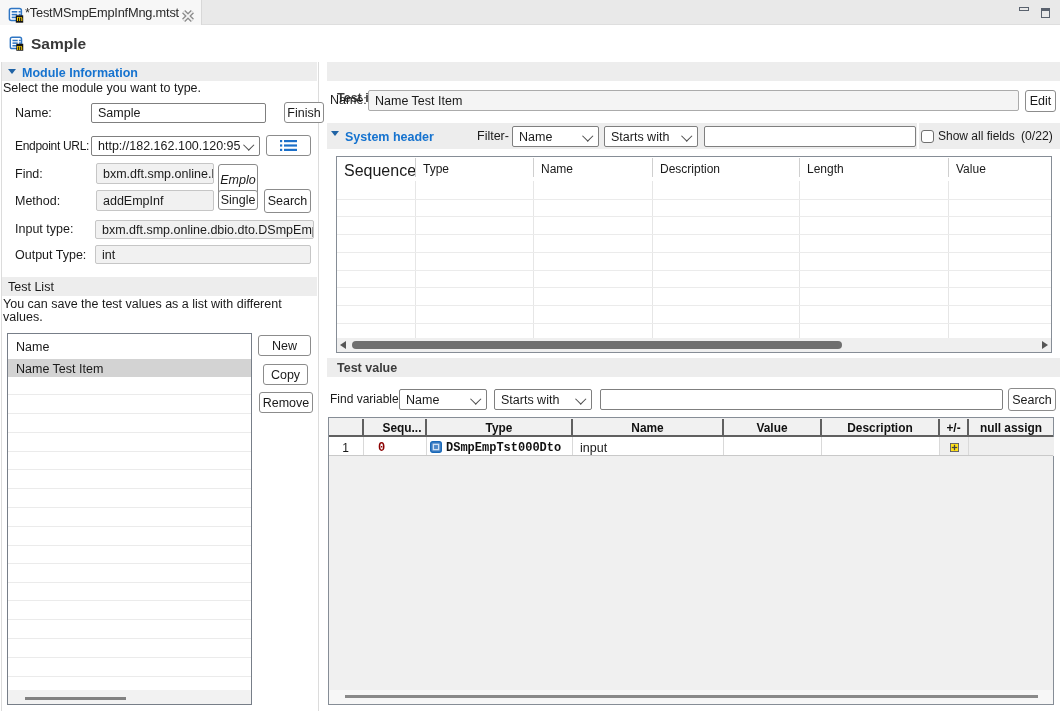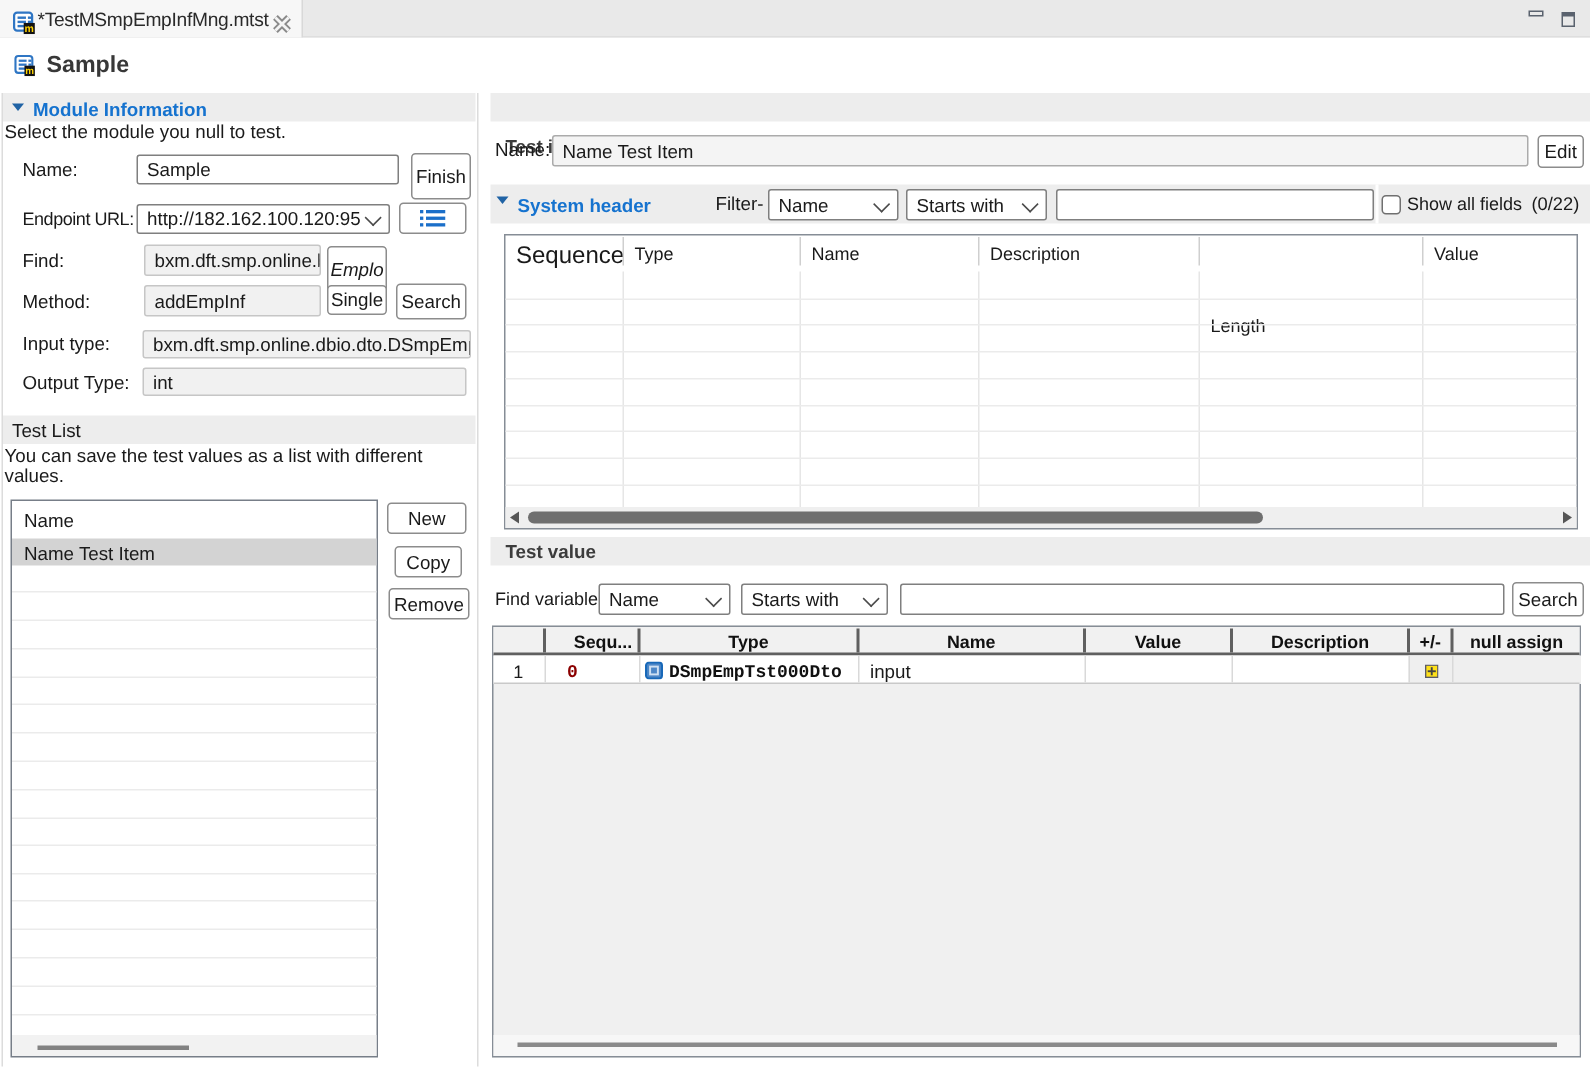--- a/index.html
+++ b/index.html
@@ -64,25 +64,25 @@
     <text x="11.5" y="14.4" font-size="7" font-family="Liberation Sans,sans-serif" font-weight="bold" fill="#ffd400" text-anchor="middle">m</text>
   </svg>
   <div class="abs" style="left:31px;top:35px;font-size:15.5px;font-weight:bold;color:#383838;">Sample</div>
 
   <div class="abs" style="left:1px;top:62px;width:1px;height:649px;background:#dcdcdc;"></div>
   <div class="abs" style="left:318px;top:62px;width:1px;height:649px;background:#dcdcdc;"></div>
 
   <div class="abs bar" style="left:2px;top:62px;width:315px;height:19px;"></div>
   <div class="abs tri" style="left:8px;top:69px;"></div>
   <div class="abs sect" style="left:22px;top:66px;">Module Information</div>
-  <div class="abs lbl" style="left:3px;top:82px;">Select the module you null to test.</div>
+  <div class="abs lbl" style="left:3px;top:82px;">Select the module you want to type.</div>
 
   <div class="abs lbl" style="left:15px;top:107px;">Name:</div>
   <div class="abs fld" style="left:91px;top:103px;width:175px;height:20px;">Sample</div>
-  <div class="abs btn" style="left:274px;top:102px;width:40px;height:31px;">Finish</div>
+  <div class="abs btn" style="left:284px;top:102px;width:40px;height:21px;">Finish</div>
 
   <div class="abs lbl" style="left:15px;top:140px;font-size:12px;letter-spacing:-0.3px;">Endpoint URL:</div>
   <div class="abs combo" style="left:91px;top:136px;width:169px;height:20px;">http://182.162.100.120:95<span class="chev"></span></div>
   <div class="abs btn" style="left:266px;top:135px;width:45px;height:21px;">
     <svg width="17" height="13" viewBox="0 0 17 13">
       <rect x="0" y="1" width="2.2" height="2.2" fill="#1b6fc9"></rect>
         <rect x="4" y="1" width="13" height="2.2" fill="#1b6fc9"></rect>
       <rect x="0" y="5.4" width="2.2" height="2.2" fill="#1b6fc9"></rect>
         <rect x="4" y="5.4" width="13" height="2.2" fill="#1b6fc9"></rect>
       <rect x="0" y="9.8" width="2.2" height="2.2" fill="#1b6fc9"></rect>
@@ -154,21 +154,21 @@
   <div class="abs" style="left:921px;top:130px;width:13px;height:13px;box-sizing:border-box;border:1px solid #707070;border-radius:3px;background:#fff;"></div>
   <div class="abs lbl" style="left:938px;top:130px;font-size:12px;">Show all fields</div>
   <div class="abs lbl" style="left:1021px;top:130px;font-size:12.2px;">(0/22)</div>
 
   <div class="abs" style="left:336px;top:156px;width:716px;height:197px;background:#fff;border:1px solid #868d96;box-sizing:border-box;"></div>
 
   <div class="abs lbl" style="left:344px;top:163px;font-size:16px;">Sequence</div>
   <div class="abs lbl" style="left:423px;top:163px;font-size:12px;">Type</div>
   <div class="abs lbl" style="left:541px;top:163px;font-size:12px;">Name</div>
   <div class="abs lbl" style="left:660px;top:163px;font-size:12px;">Description</div>
-  <div class="abs lbl" style="left:807px;top:163px;font-size:12px;margin-top:48px;">Length</div>
+  <div class="abs lbl" style="left:807px;top:163px;font-size:12px;">Length</div>
   <div class="abs lbl" style="left:956px;top:163px;font-size:12px;">Value</div>
 
   <div class="abs" style="left:415px;top:158px;width:1px;height:19px;background:#cfcfcf;"></div>
   <div class="abs" style="left:533px;top:158px;width:1px;height:19px;background:#cfcfcf;"></div>
   <div class="abs" style="left:652px;top:158px;width:1px;height:19px;background:#cfcfcf;"></div>
   <div class="abs" style="left:799px;top:158px;width:1px;height:19px;background:#cfcfcf;"></div>
   <div class="abs" style="left:948px;top:158px;width:1px;height:19px;background:#cfcfcf;"></div>
 
   <div class="abs vl" style="left:415px;top:181px;height:157px;"></div>
   <div class="abs vl" style="left:533px;top:181px;height:157px;"></div>

